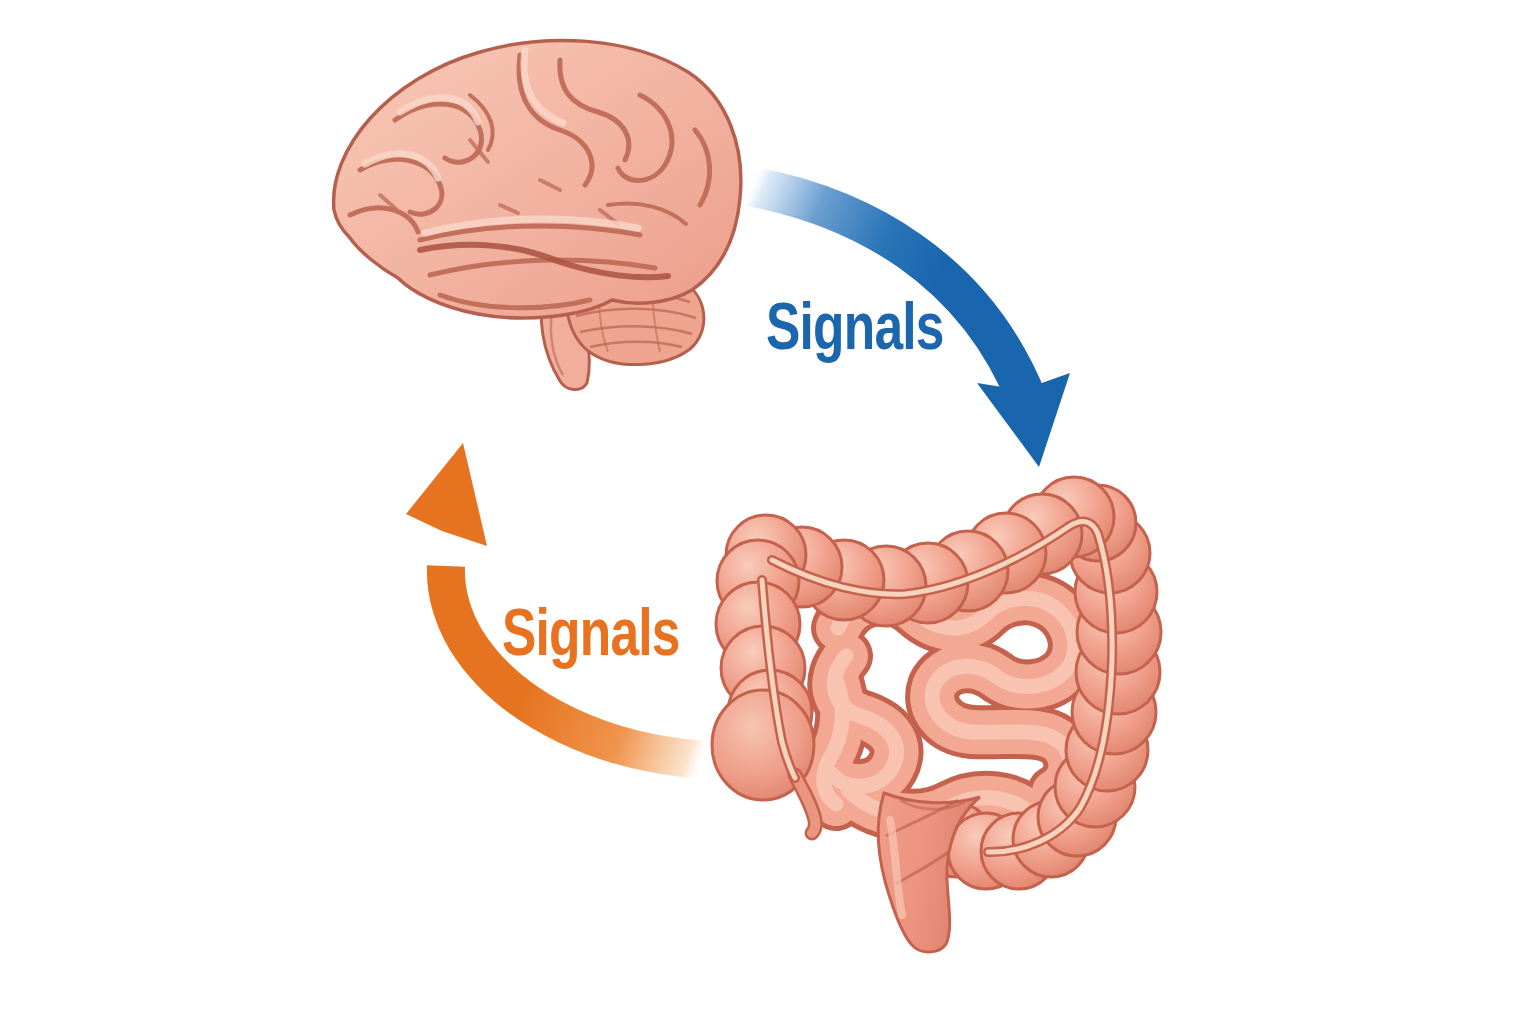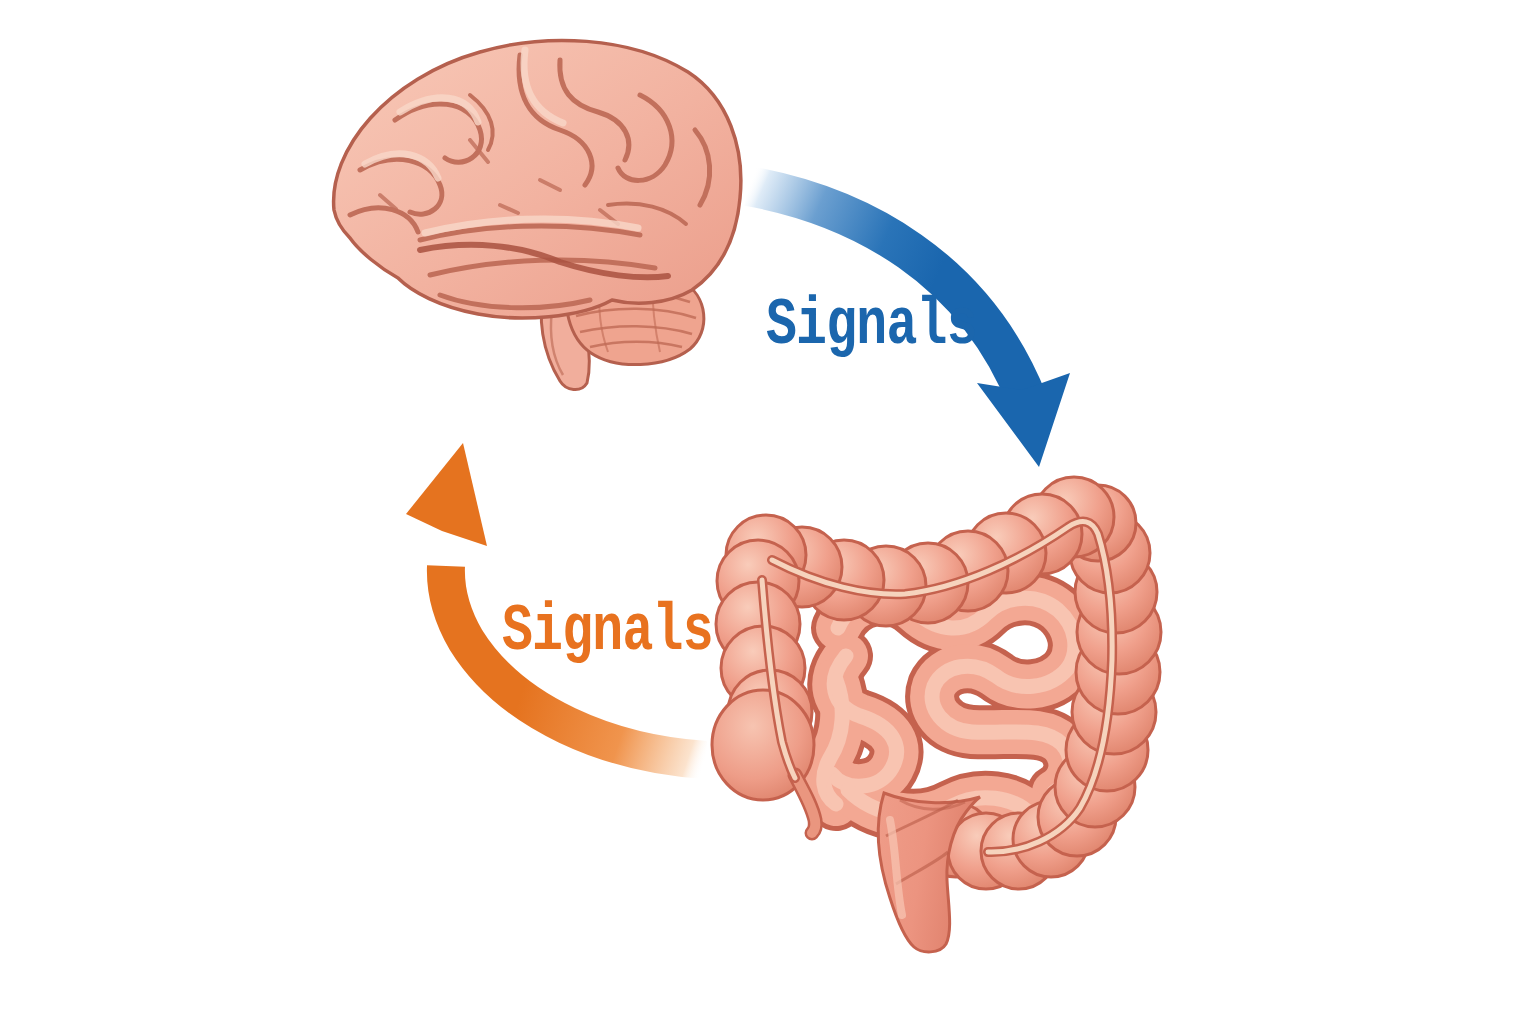--- a/index.html
+++ b/index.html
@@ -1,18 +1,18 @@
 <!DOCTYPE html>
 <html><head>
 <meta charset="utf-8">
 <style>
   html,body{margin:0;padding:0;background:#ffffff;}
   #stage{
     position:relative;width:1536px;height:1024px;background:#ffffff;
-    overflow:hidden;font-family:Liberation Mono, monospace;border-radius:30px;
+    overflow:hidden;font-family:Liberation Sans, sans-serif;border-radius:30px;
   }
   #artwork{position:absolute;left:0;top:0;}
   .signal-label{
     position:absolute;font-weight:bold;font-size:66px;line-height:1;
     letter-spacing:-1px;transform:scaleX(0.78);transform-origin:left top;
     white-space:nowrap;user-select:none;
   }
   .label-blue{color:#1b66ad;left:766px;top:293px;}
   .label-orange{color:#e8721f;left:502px;top:599px;}
 </style>

